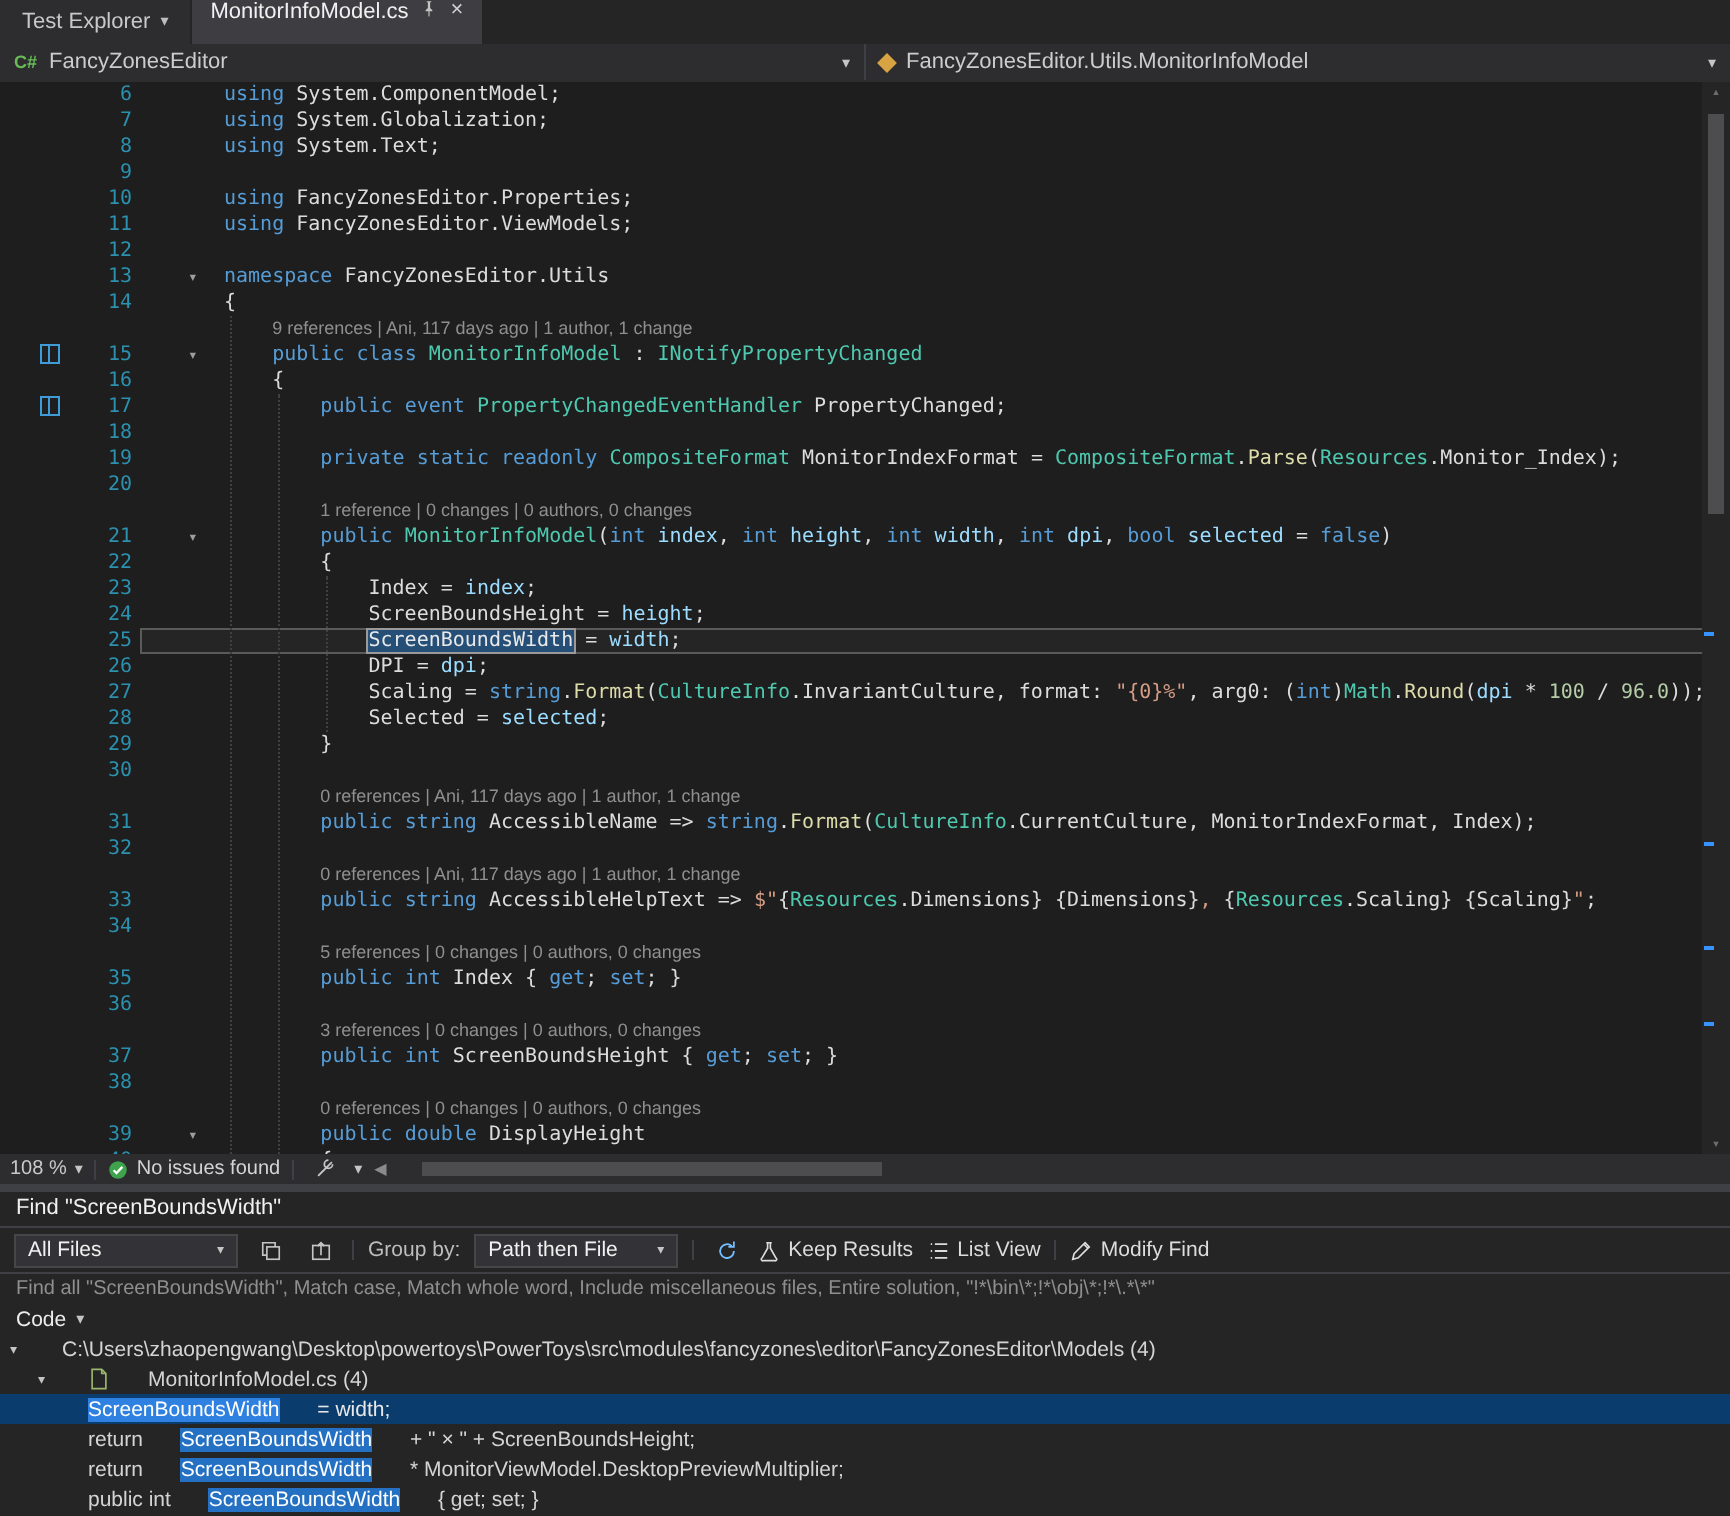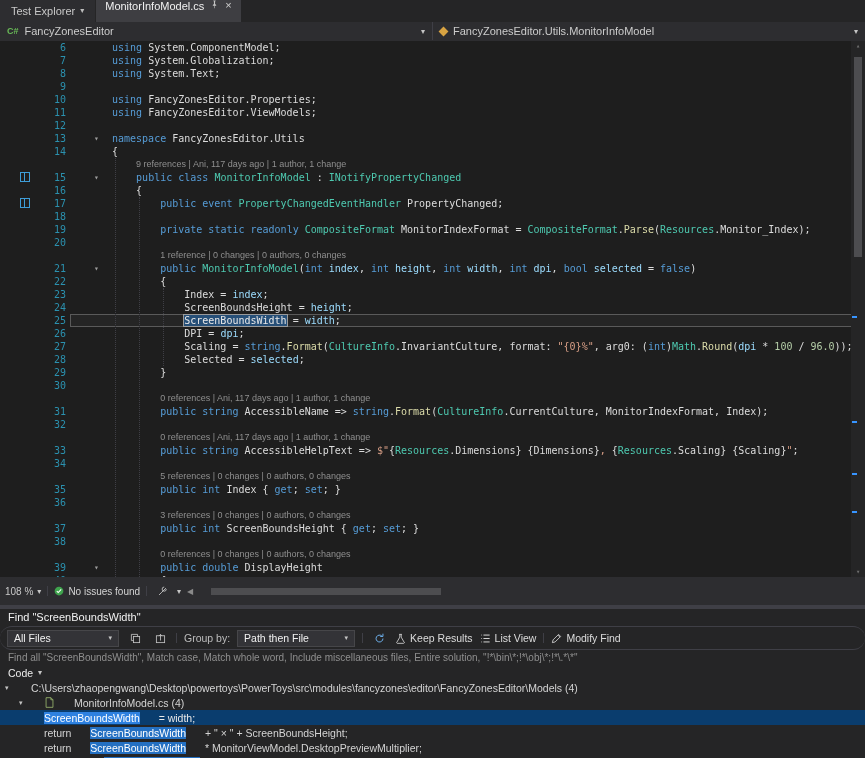--- a/index.html
+++ b/index.html
@@ -42,37 +42,37 @@
   .guide{position:absolute;width:0;border-left:1px dotted #3f3f46;}
   .g1{left:115px;top:117px;height:419px;}
   .g2{left:139px;top:156px;height:380px;}
   .g3{left:163px;top:247px;height:78px;}
   .vscroll{position:absolute;right:0;top:0;width:14px;height:536px;background:#252526;}
   .vthumb{position:absolute;left:3px;right:3px;top:16px;height:200px;background:#4d4d50;}
   .varrow{position:absolute;left:0;width:14px;text-align:center;color:#6e6e6e;font-size:7px;line-height:10px;}
   .vmark{position:absolute;left:1px;width:5px;height:2px;background:#3794ff;}
 
   
-  .estatus{height:28px;background:#2d2d30;display:flex;align-items:center;font-size:10px;color:#c8c8c8;gap:6px;padding:0 5px;}
+  .estatus{height:15px;background:#2d2d30;display:flex;align-items:center;font-size:10px;color:#c8c8c8;gap:6px;padding:0 5px;}
   .sep{width:1px;height:10px;background:#3f3f46;flex:none;}
   .zoom{display:flex;align-items:center;gap:4px;}
   .health{display:flex;align-items:center;gap:4px;color:#d4d4d4;}
   .hscroll{flex:1;height:9px;position:relative;margin:0 14px 0 4px;background:#2d2d30;}
   .hthumb{position:absolute;left:8px;width:230px;top:1px;bottom:1px;background:#4d4d50;}
   .larrow{color:#8a8a8a;font-size:8px;}
 
   .splitter{height:4px;background:#3f3f46;}
 
   
   .findpanel{height:162px;background:#252526;font-size:10.5px;color:#cccccc;overflow:hidden;}
   .find-title{height:17px;line-height:17px;padding:0 8px;color:#f1f1f1;font-size:11px;}
-  .find-toolbar{height:24px;display:flex;align-items:center;gap:7px;padding:0 7px;border-top:1px solid #3f3f46;border-bottom:1px solid #3f3f46;box-sizing:border-box;border-radius:12px;}
+  .find-toolbar{height:24px;display:flex;align-items:center;gap:7px;padding:0 7px;border-top:1px solid #3f3f46;border-bottom:1px solid #3f3f46;box-sizing:border-box;}
   .combo{display:flex;align-items:center;background:#333337;border:1px solid #464649;height:17px;padding:0 6px;color:#f1f1f1;font-size:10.5px;gap:8px;box-sizing:border-box;}
   .combo .chev{font-size:7px;}
-  .combo-scope{width:112px;} .combo-group{width:118px;}
+  .combo-scope{width:112px;} .combo-group{width:102px;}
   .tbtn{width:18px;height:17px;display:flex;align-items:center;justify-content:center;color:#c5c5c5;}
   .tbtn svg,.tlbl svg{display:block;}
   .tlbl{display:flex;align-items:center;gap:4px;color:#dcdcdc;}
   .gblabel{color:#bdbdbd;}
   .find-desc{height:15px;line-height:15px;padding:0 8px;color:#8f8f8f;font-size:10px;white-space:nowrap;overflow:hidden;}
   .find-group{height:15px;display:flex;align-items:center;gap:5px;padding:0 8px;color:#ededed;}
   .find-group .chev{margin-left:0;}
   .find-tree{overflow:hidden;}
   .frow{height:15px;display:flex;align-items:center;white-space:pre;color:#d4d4d4;box-sizing:border-box;gap:16px;}
   .tchev{color:#c5c5c5;font-size:7px;width:10px;flex:none;}

